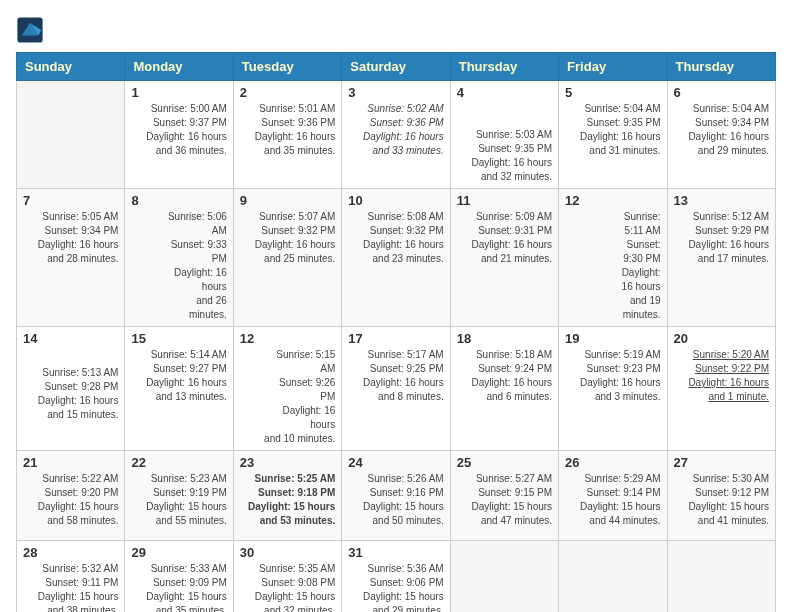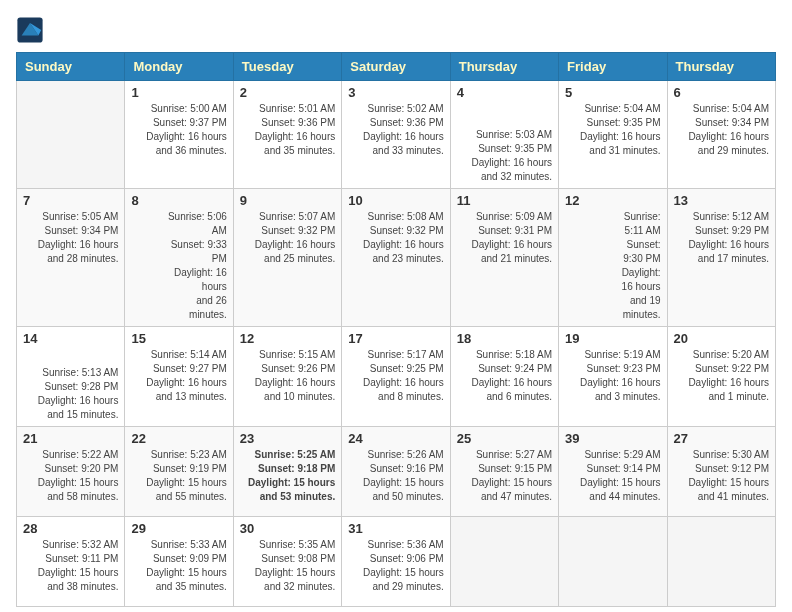--- a/index.html
+++ b/index.html
@@ -133,21 +133,21 @@
         </td>
         <td>
           <span class="day-number">2</span>
           <div class="day-info" style="white-space: pre-line;">Sunrise: 5:01 AM
 Sunset: 9:36 PM
 Daylight: 16 hours
 and 35 minutes.</div>
         </td>
         <td>
           <span class="day-number">3</span>
-          <div class="day-info" style="white-space: pre-line;">Sunrise: 5:02 AM
+          <div class="day-info" style="white-space: pre-line; font-style: italic;">Sunrise: 5:02 AM
 Sunset: 9:36 PM
 Daylight: 16 hours
 and 33 minutes.</div>
         </td>
         <td>
           <span class="day-number">4</span>
           <div class="day-info" style="white-space: pre-line; margin-top: 28px;">Sunrise: 5:03 AM
 Sunset: 9:35 PM
 Daylight: 16 hours
 and 32 minutes.</div>
@@ -228,21 +228,21 @@
         </td>
         <td>
           <span class="day-number">15</span>
           <div class="day-info" style="white-space: pre-line;">Sunrise: 5:14 AM
 Sunset: 9:27 PM
 Daylight: 16 hours
 and 13 minutes.</div>
         </td>
         <td>
           <span class="day-number">12</span>
-          <div class="day-info" style="white-space: pre-line;">Sunrise: 5:15 AM
+          <div class="day-info" style="white-space: pre-line; margin-left: 24px;">Sunrise: 5:15 AM
 Sunset: 9:26 PM
 Daylight: 16 hours
 and 10 minutes.</div>
         </td>
         <td>
           <span class="day-number">17</span>
           <div class="day-info" style="white-space: pre-line;">Sunrise: 5:17 AM
 Sunset: 9:25 PM
 Daylight: 16 hours
 and 8 minutes.</div>
@@ -256,21 +256,21 @@
         </td>
         <td>
           <span class="day-number">19</span>
           <div class="day-info" style="white-space: pre-line;">Sunrise: 5:19 AM
 Sunset: 9:23 PM
 Daylight: 16 hours
 and 3 minutes.</div>
         </td>
         <td>
           <span class="day-number">20</span>
-          <div class="day-info" style="white-space: pre-line;">Sunrise: 5:20 AM
+          <div class="day-info" style="white-space: pre-line; text-decoration: underline;">Sunrise: 5:20 AM
 Sunset: 9:22 PM
 Daylight: 16 hours
 and 1 minute.</div>
         </td>
       </tr>
       <tr>
         <td>
           <span class="day-number">21</span>
           <div class="day-info" style="white-space: pre-line;">Sunrise: 5:22 AM
 Sunset: 9:20 PM
@@ -299,21 +299,21 @@
 and 50 minutes.</div>
         </td>
         <td>
           <span class="day-number">25</span>
           <div class="day-info" style="white-space: pre-line;">Sunrise: 5:27 AM
 Sunset: 9:15 PM
 Daylight: 15 hours
 and 47 minutes.</div>
         </td>
         <td>
-          <span class="day-number">39</span>
+          <span class="day-number">26</span>
           <div class="day-info" style="white-space: pre-line;">Sunrise: 5:29 AM
 Sunset: 9:14 PM
 Daylight: 15 hours
 and 44 minutes.</div>
         </td>
         <td>
           <span class="day-number">27</span>
           <div class="day-info" style="white-space: pre-line;">Sunrise: 5:30 AM
 Sunset: 9:12 PM
 Daylight: 15 hours

